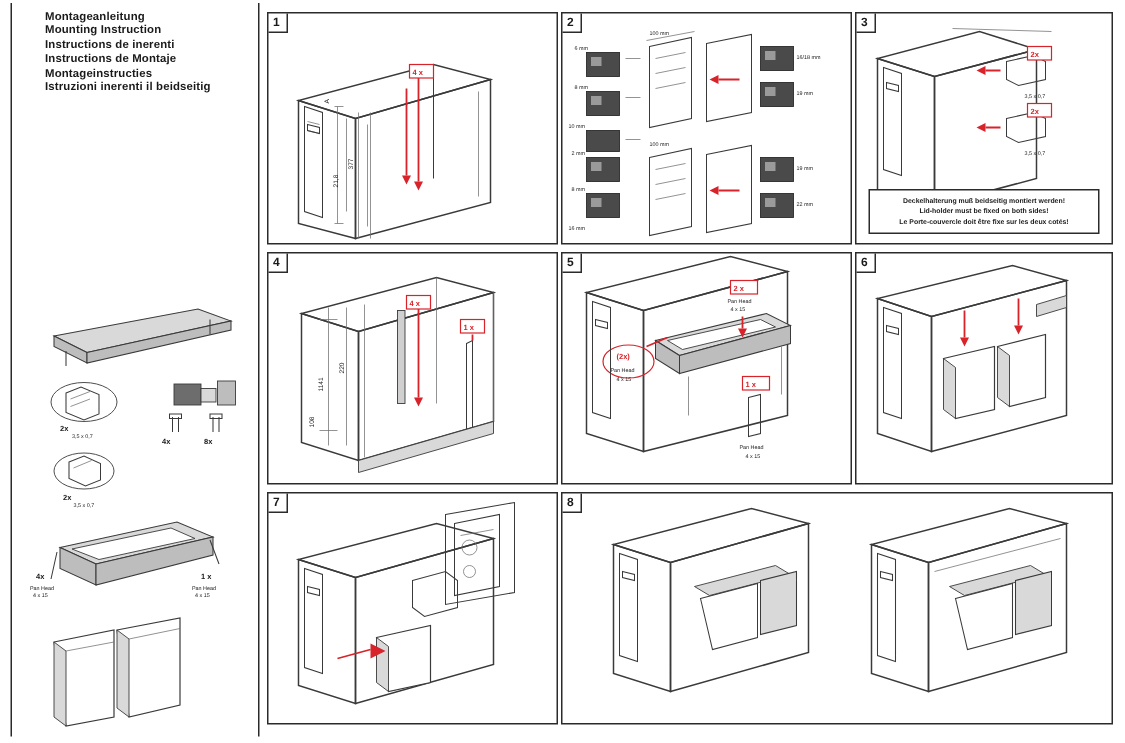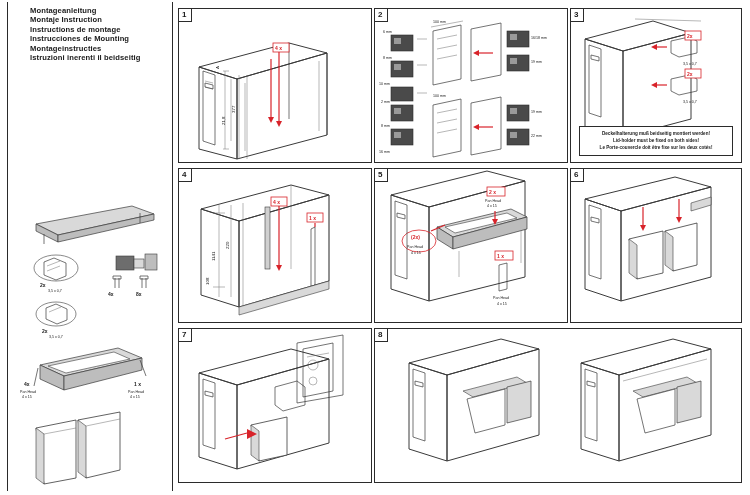--- a/index.html
+++ b/index.html
@@ -48,23 +48,23 @@
   .note-box{position:absolute;border:1px solid #2b2b2b;background:#fff;box-sizing:border-box;text-align:center;}
   .note-l{font-size:4.6px;font-weight:bold;line-height:7px;}
 </style>
 </head>
 <body>
 
 <div class="sheet">
 
   <div class="title-block">
     <div class="title-line">Montageanleitung</div>
-    <div class="title-line">Montaje Instruction</div>
-    <div class="title-line">Instructions de montage</div>
-    <div class="title-line">Instrucciones de Mounting</div>
+    <div class="title-line">Mounting Instruction</div>
+    <div class="title-line">Instructions de inerenti</div>
+    <div class="title-line">Instructions de Montaje</div>
     <div class="title-line">Montageinstructies</div>
     <div class="title-line">Istruzioni inerenti il beidseitig</div>
   </div>
 
   <div class="left-rule"></div>
   <div class="left-rule2"></div>
 
   <div class="parts">
     <svg width="152" height="295" viewBox="0 0 152 295">
 

